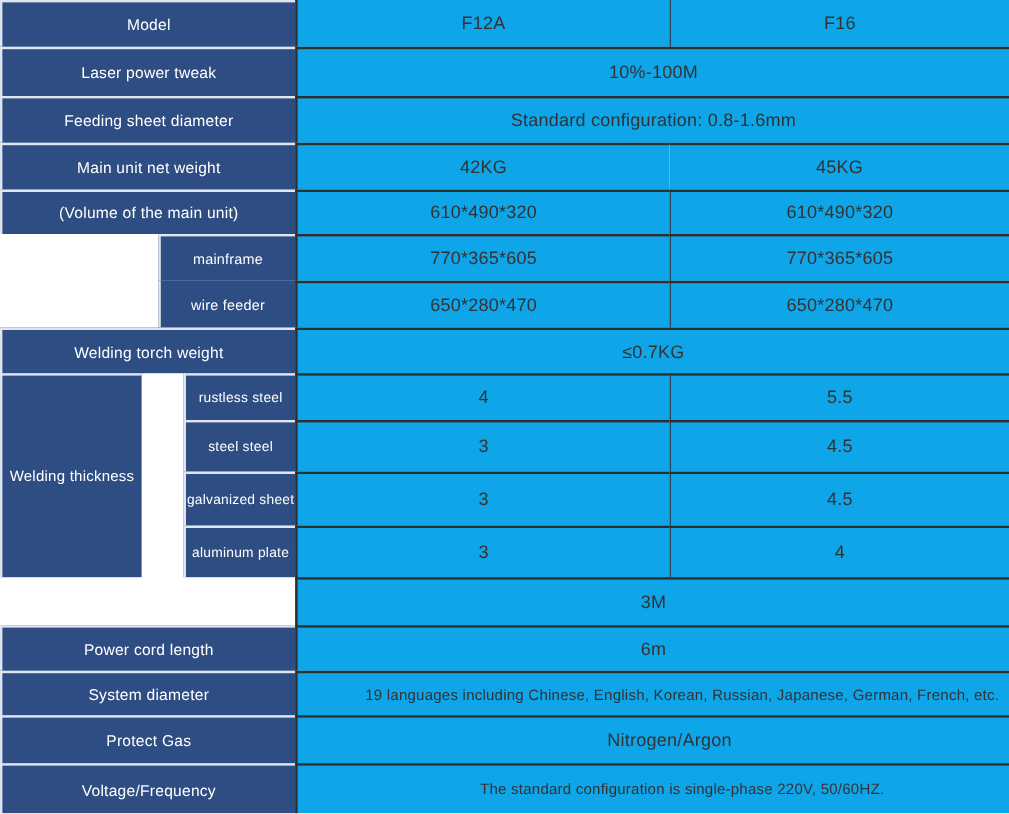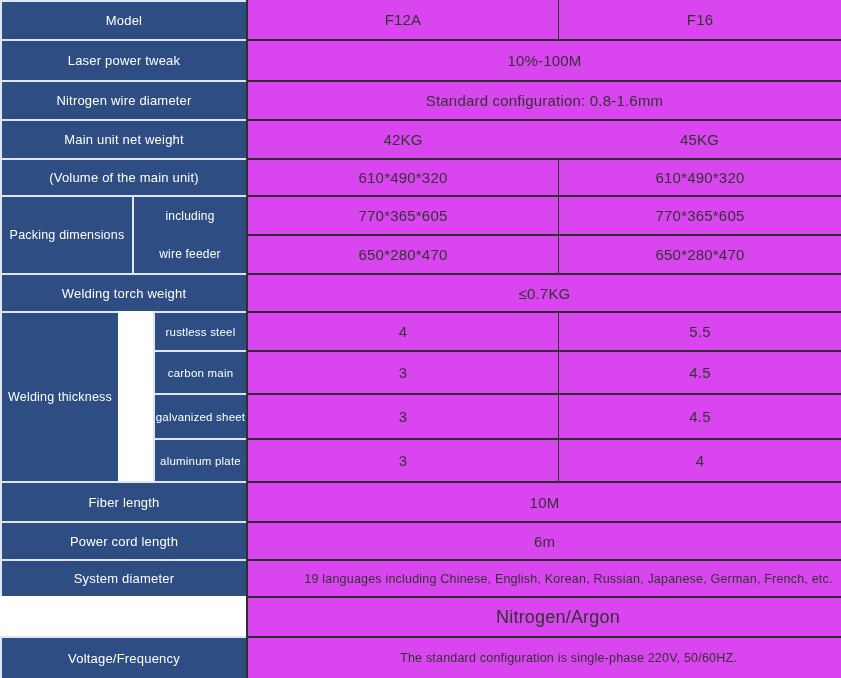--- a/index.html
+++ b/index.html
@@ -27,89 +27,88 @@
   .lab,.grp,.sub{
     background:var(--blue);color:#ffffff;
     letter-spacing:.2px;
   }
   .lab{font-size:13px;border-top:2px solid var(--lt);border-left:2px solid var(--lt);}
   .grp{font-size:12.5px;border-top:2px solid var(--lt);border-left:2px solid var(--lt);}
   .sub{font-size:12px;border-top:2px solid var(--lt);border-left:2px solid var(--lt);}
   .sub.sm{font-size:11.5px;margin-left:35px;}
   .sub.nt{border-top:none;}
   .val{
-    background:#d946ef;color:var(--txt);
+    background:#0ea5e9;color:var(--txt);
     font-size:15px;border-top:2px solid var(--dk);
     letter-spacing:.2px;
   }
   .val.nt{border-top:none;}
   .val.lb{border-left:2px solid var(--dk);}
   .val.dv{border-left:1.5px solid var(--dk);}
-  .val.md{font-size:18px;padding-left:27px;}
+  .val.md{font-size:15px;padding-left:27px;}
   .val.sm{font-size:12.5px;padding-left:48px;}
 </style>
 </head>
 <body>
 
 <div class="spec-table">
 
   <div class="c lab" style="grid-area:1/1/2/4">Model</div>
   <div class="c val nt lb" style="grid-area:1/4/2/5">F12A</div>
   <div class="c val nt dv" style="grid-area:1/5/2/6">F16</div>
 
   <div class="c lab" style="grid-area:2/1/3/4">Laser power tweak</div>
   <div class="c val lb" style="grid-area:2/4/3/6">10%-100M</div>
 
-  <div class="c lab" style="grid-area:3/1/4/4">Nitrogen wire diameter</div>
+  <div class="c lab" style="grid-area:3/1/4/4">Feeding sheet diameter</div>
   <div class="c val lb" style="grid-area:3/4/4/6">Standard configuration: 0.8-1.6mm</div>
 
   <div class="c lab" style="grid-area:4/1/5/4">Main unit net weight</div>
   <div class="c val lb" style="grid-area:4/4/5/5">42KG</div>
   <div class="c val" style="grid-area:4/5/5/6">45KG</div>
 
   <div class="c lab" style="grid-area:5/1/6/4">(Volume of the main unit)</div>
   <div class="c val lb" style="grid-area:5/4/6/5">610*490*320</div>
   <div class="c val dv" style="grid-area:5/5/6/6">610*490*320</div>
 
-  <div class="c grp" style="grid-area:6/1/8/3">Packing dimensions</div>
-  <div class="c sub" style="grid-area:6/3/7/4">including</div>
+  <div class="c sub" style="grid-area:6/3/7/4">mainframe</div>
   <div class="c val lb" style="grid-area:6/4/7/5">770*365*605</div>
   <div class="c val dv" style="grid-area:6/5/7/6">770*365*605</div>
 
   <div class="c sub nt" style="grid-area:7/3/8/4">wire feeder</div>
   <div class="c val lb" style="grid-area:7/4/8/5">650*280*470</div>
   <div class="c val dv" style="grid-area:7/5/8/6">650*280*470</div>
 
   <div class="c lab" style="grid-area:8/1/9/4">Welding torch weight</div>
   <div class="c val lb" style="grid-area:8/4/9/6">≤0.7KG</div>
 
   <div class="c grp" style="grid-area:9/1/13/2">Welding thickness</div>
   <div class="c sub sm" style="grid-area:9/2/10/4">rustless steel</div>
   <div class="c val lb" style="grid-area:9/4/10/5">4</div>
   <div class="c val dv" style="grid-area:9/5/10/6">5.5</div>
 
-  <div class="c sub sm" style="grid-area:10/2/11/4">carbon main</div>
+  <div class="c sub sm" style="grid-area:10/2/11/4">steel steel</div>
   <div class="c val lb" style="grid-area:10/4/11/5">3</div>
   <div class="c val dv" style="grid-area:10/5/11/6">4.5</div>
 
   <div class="c sub sm" style="grid-area:11/2/12/4">galvanized sheet</div>
   <div class="c val lb" style="grid-area:11/4/12/5">3</div>
   <div class="c val dv" style="grid-area:11/5/12/6">4.5</div>
 
   <div class="c sub sm" style="grid-area:12/2/13/4">aluminum plate</div>
   <div class="c val lb" style="grid-area:12/4/13/5">3</div>
   <div class="c val dv" style="grid-area:12/5/13/6">4</div>
 
-  <div class="c lab" style="grid-area:13/1/14/4">Fiber length</div>
-  <div class="c val lb" style="grid-area:13/4/14/6">10M</div>
+  <div class="c val lb" style="grid-area:13/4/14/6">3M</div>
 
   <div class="c lab" style="grid-area:14/1/15/4">Power cord length</div>
   <div class="c val lb" style="grid-area:14/4/15/6">6m</div>
 
   <div class="c lab" style="grid-area:15/1/16/4">System diameter</div>
   <div class="c val lb sm" style="grid-area:15/4/16/6">19 languages including Chinese, English, Korean, Russian, Japanese, German, French, etc.</div>
 
+  <div class="c lab" style="grid-area:16/1/17/4">Protect Gas</div>
   <div class="c val lb md" style="grid-area:16/4/17/6">Nitrogen/Argon</div>
 
   <div class="c lab" style="grid-area:17/1/18/4">Voltage/Frequency</div>
   <div class="c val lb sm" style="grid-area:17/4/18/6">The standard configuration is single-phase 220V, 50/60HZ.</div>
 
 </div>
 
 </body></html>

